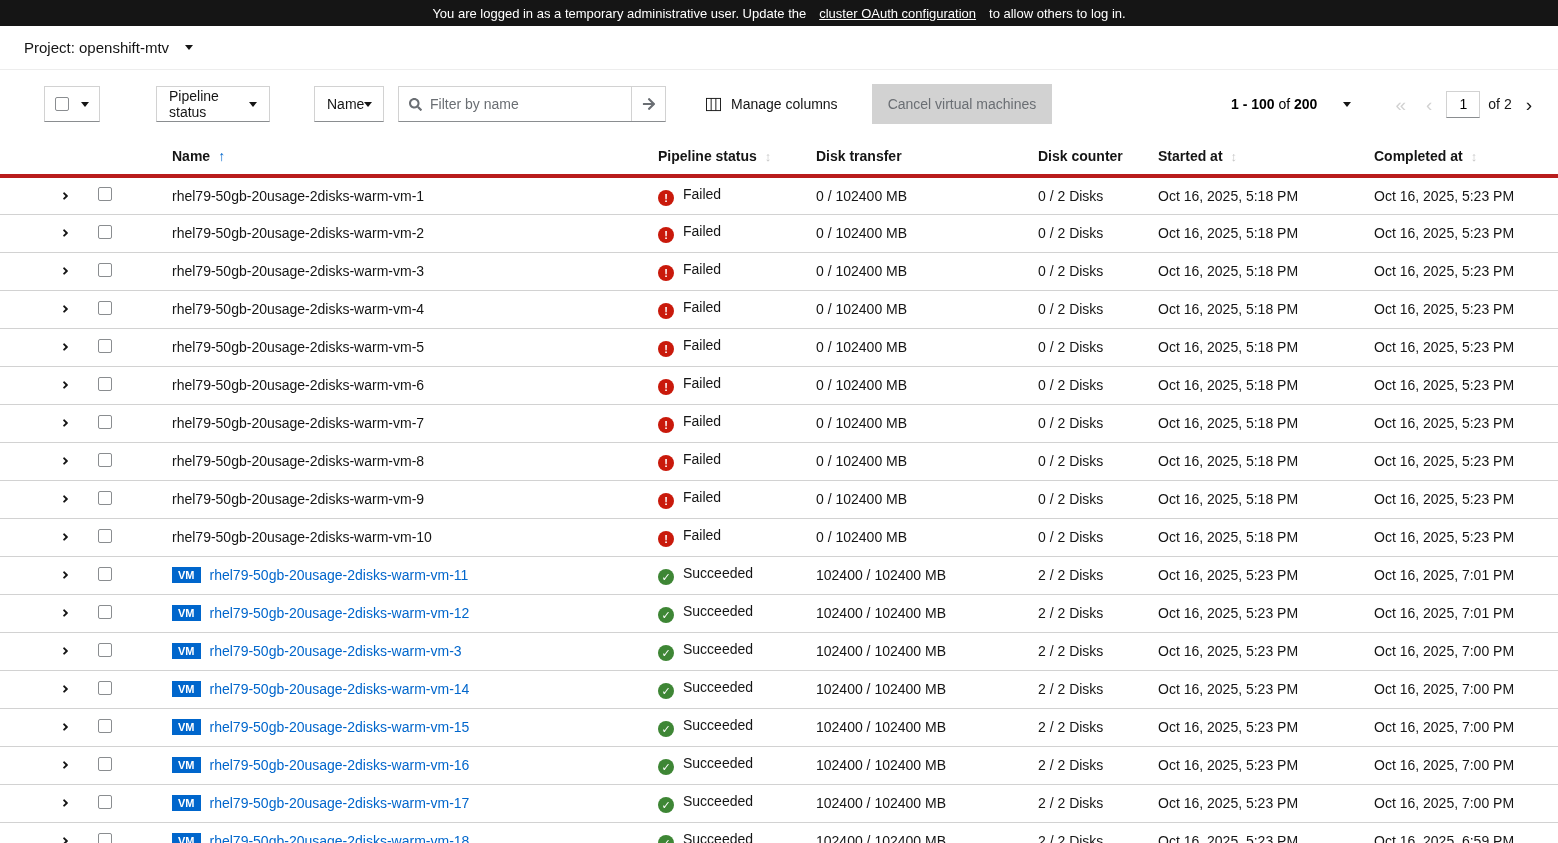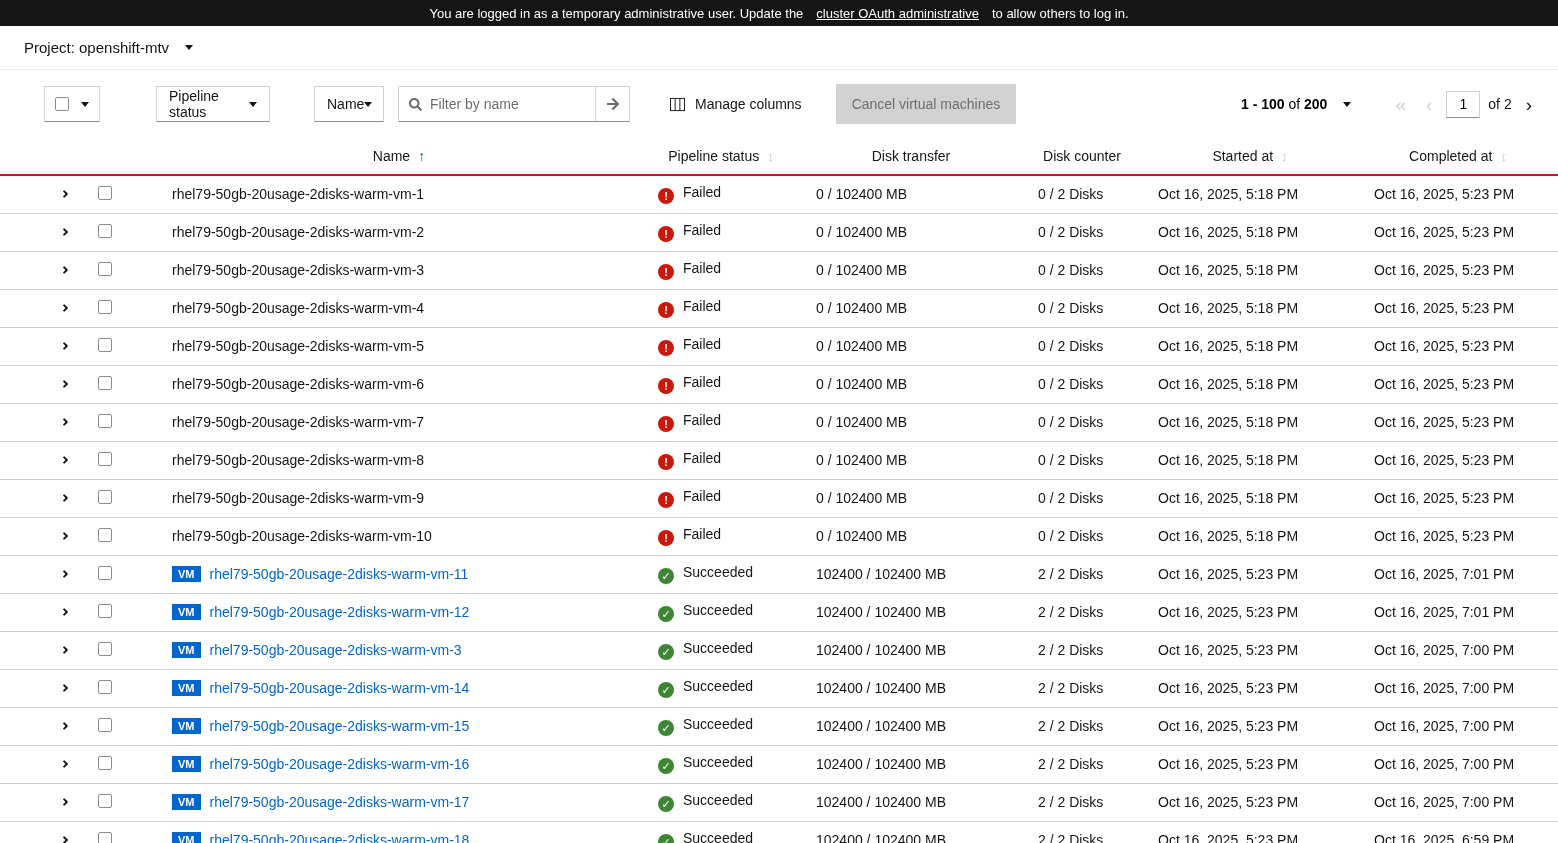--- a/index.html
+++ b/index.html
@@ -46,21 +46,21 @@
   .checkbox {
     width: 14px; height: 14px; background: #fff;
     border: 1px solid #8a8d90; border-radius: 2px; display: inline-block; cursor: pointer;
   }
   .pf-select {
     display: inline-flex; align-items: center; justify-content: space-between;
     padding: 0 12px; cursor: pointer; font-size: 14px;
   }
   .pf-select.pipeline { width: 114px; margin-right: 44px; }
   .pf-select.namesel { width: 70px; margin-right: 14px; }
-  .search-group { width: 232px; display: flex; align-items: center; }
+  .search-group { width: 268px; display: flex; align-items: center; }
   .search-icon-wrap { margin: 0 6px 0 10px; display: inline-flex; }
   .search-group input {
     flex: 1; min-width: 0; border: none; outline: none;
     font-family: inherit; font-size: 14px; color: #151515; background: transparent;
   }
   .search-group input::placeholder { color: #6a6e73; }
   .search-submit {
     width: 34px; align-self: stretch; border: none; border-left: 1px solid #d2d2d2;
     background: #fff; cursor: pointer; display: inline-flex; align-items: center; justify-content: center;
   }
@@ -70,41 +70,41 @@
     margin-left: 40px; cursor: pointer; padding: 0;
   }
   .cancel-btn {
     height: 40px; padding: 0 16px; border: none;
     background: #d2d2d2; color: #6a6e73; font: inherit; margin-left: 34px; cursor: default;
   }
 
   
   .pagination { margin-left: auto; display: flex; align-items: center; }
   .pag-toggle {
-    display: inline-flex; align-items: center; gap: 16px;
+    display: inline-flex; align-items: center; gap: 26px;
     background: none; border: none; font: inherit; cursor: pointer;
     padding: 0 8px; margin-right: 26px;
   }
   .pag-nav {
     background: none; border: none; font-size: 19px; line-height: 1;
     color: #151515; padding: 0 10px; cursor: pointer; font-family: inherit;
   }
   .pag-nav.disabled { color: #d2d2d2; cursor: default; }
   .page-input {
     width: 34px; height: 27px; text-align: center;
     border: 1px solid #d2d2d2; border-bottom-color: #8a8d90;
     font: inherit; margin: 0 8px 0 4px;
   }
   .page-of { margin-right: 4px; }
 
   
   table { width: 100%; border-collapse: collapse; table-layout: fixed; }
   thead th {
-    text-align: center; font-weight: 400; font-size: 14px;
-    padding: 10px 16px; border-bottom: 2px solid #b91c1c; white-space: nowrap;
+    text-align: left; font-weight: 700; font-size: 14px;
+    padding: 10px 16px; border-bottom: 4px solid #b91c1c; white-space: nowrap;
   }
   tbody td {
     padding: 0 16px; height: 38px; border-bottom: 1px solid #d2d2d2;
     white-space: nowrap; overflow: hidden; font-size: 14px;
   }
   .sort-active { color: var(--link, #0066cc); margin-left: 8px; font-size: 14px; cursor: pointer; }
   .sort-inactive { color: #c6c6c6; margin-left: 8px; font-size: 13px; cursor: pointer; }
   .expand-cell { padding-left: 56px; }
   .expand-btn { background: none; border: none; cursor: pointer; padding: 4px; display: inline-flex; }
   .status-icon {
@@ -119,21 +119,21 @@
     font-size: 11px; font-weight: 700; padding: 2px 6px;
     border-radius: 0; margin-right: 9px; vertical-align: 1px;
   }
   .vm-name.link { color: var(--link, #0066cc); cursor: pointer; }
 </style>
 </head>
 <body>
 
 <div class="banner">
   <span>You are logged in as a temporary administrative user. Update the</span>
-  <a>cluster OAuth administrative</a>
+  <a>cluster OAuth configuration</a>
   <span>to allow others to log in.</span>
 </div>
 
 <div class="project-bar">
   <div class="project-toggle">
     <span>Project: openshift-mtv</span>
     <span class="caret"></span>
   </div>
 </div>
 

